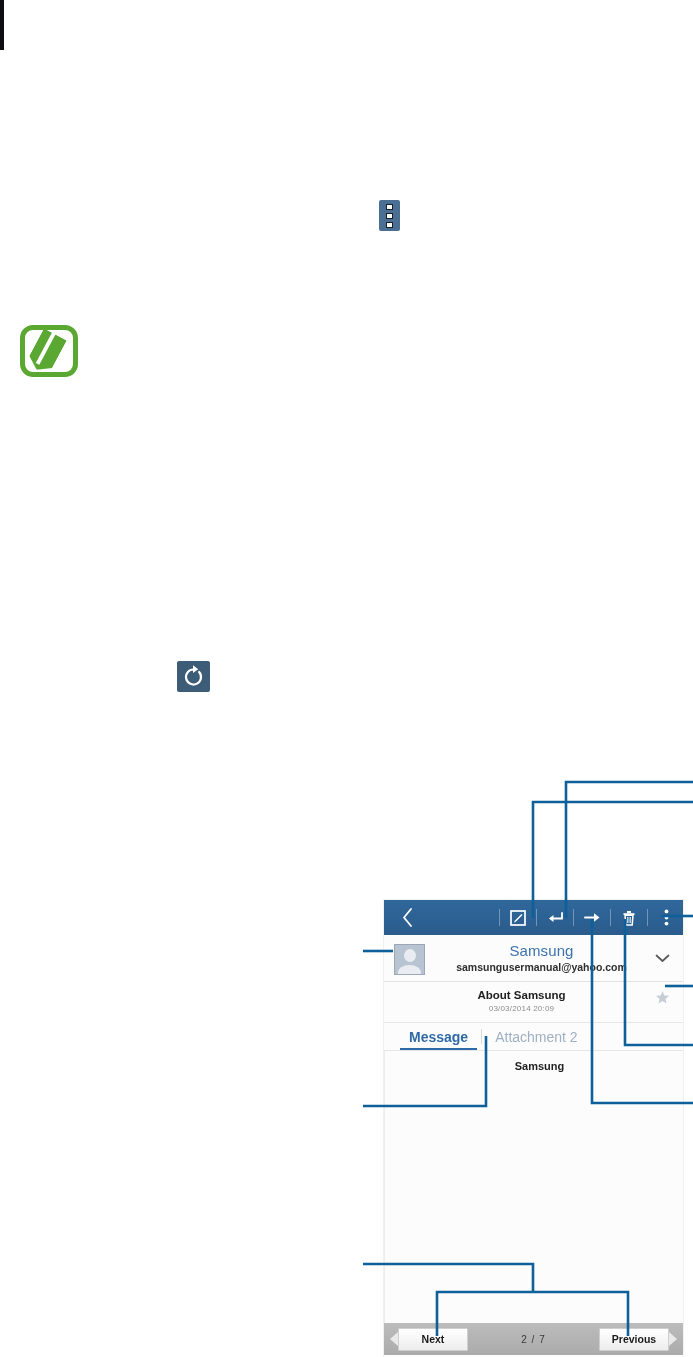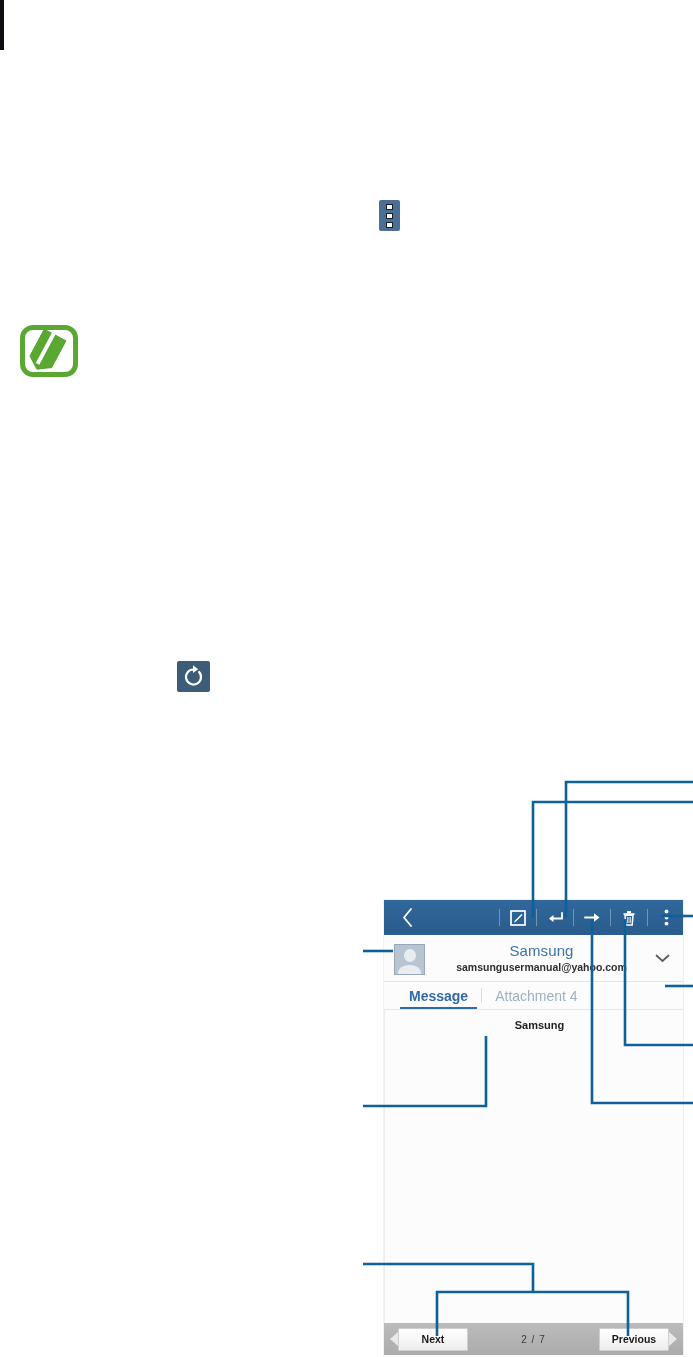--- a/index.html
+++ b/index.html
@@ -429,25 +429,36 @@
         <div class="sender-name">Samsung</div>
         <div class="sender-mail">samsungusermanual@yahoo.com</div>
       </div>
       <div class="expand-chevron">
         <svg width="15" height="9" viewBox="0 0 15 9">
           <path d="M1.5 1.5 L7.5 7 L13.5 1.5" fill="none" stroke="#5a5a5a" stroke-width="1.7" stroke-linecap="round" stroke-linejoin="round"></path>
         </svg>
       </div>
     </div>
 
+    <div class="subject-row">
+      <div class="subject-text">
+        <div class="subject-title">About Samsung</div>
+        <div class="subject-date">03/03/2014 20:09</div>
+      </div>
+      <div class="star-btn">
+        <svg width="15" height="15" viewBox="0 0 15 15">
+          <path d="M7.5 1 L9.3 5.4 L14 5.8 L10.4 8.9 L11.5 13.6 L7.5 11.1 L3.5 13.6 L4.6 8.9 L1 5.8 L5.7 5.4 Z" fill="#c6cdd6"></path>
+        </svg>
+      </div>
+    </div>
 
     <div class="tab-row">
       <div class="tab active">Message</div>
       <div class="tab-div"></div>
-      <div class="tab">Attachment 4</div>
+      <div class="tab">Attachment 2</div>
     </div>
 
     <div class="msg-body">
       <div class="msg-left-rule"></div>
       <div class="msg-body-text">Samsung</div>
     </div>
 
     <div class="shot-bottombar">
       <div class="navgroup">
         <div class="nav-arrow-l"></div>

